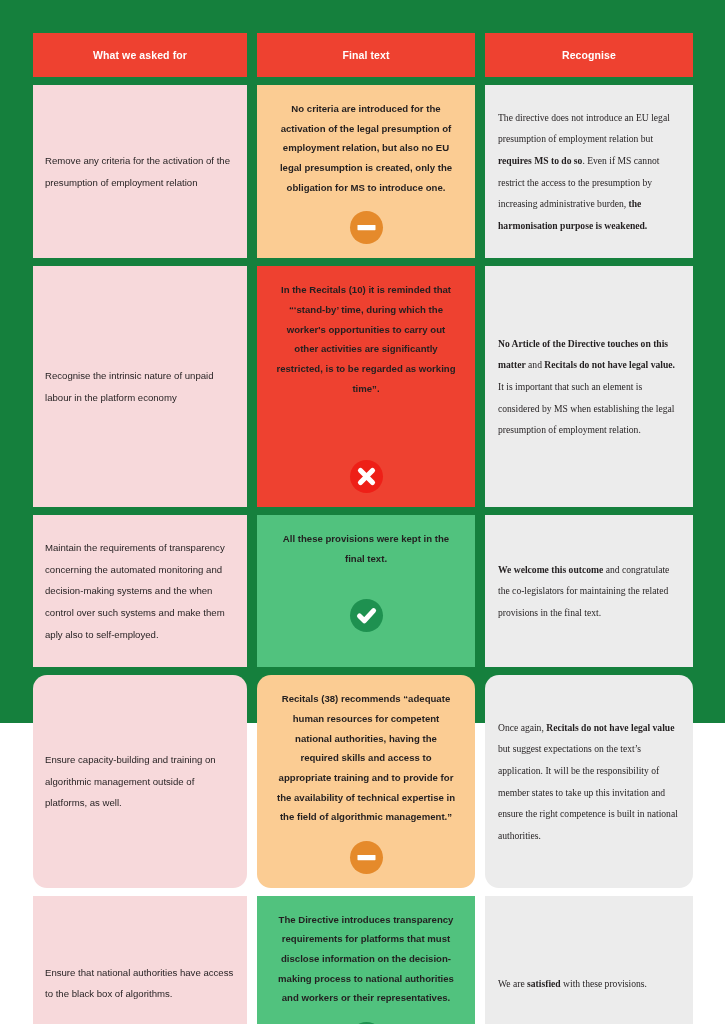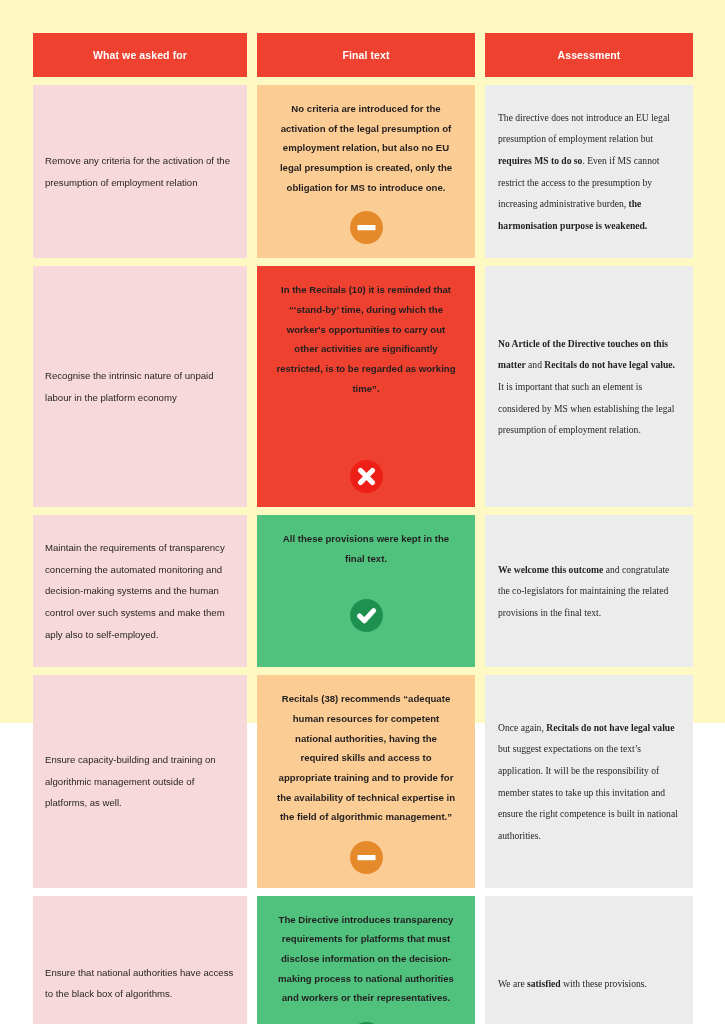--- a/index.html
+++ b/index.html
@@ -12,21 +12,21 @@
     width: 725px;
     height: 1024px;
     font-family: "Liberation Sans", sans-serif;
     -webkit-font-smoothing: antialiased;
   }
 
   .sheet {
     position: relative;
     width: 725px;
     height: 723px;
-    background: #fef9c3;
+    background: #15803d;
     box-sizing: border-box;
     padding: 33px 32px 0 33px;
   }
 
   
   .table {
     display: flex;
     flex-direction: column;
     gap: 8px;
     width: 660px;
@@ -121,38 +121,38 @@
   }
   .status-icon svg { display: block; }
   .icon-warn { background: #E58A2B; }
   .icon-bad  { background: #EE1F17; }
   .icon-good { background: #1E9150; }
 
   
   .r1 .cell { min-height: 161px; }
   .r2 .cell { min-height: 184px; gap: 48px; }
   .r3 .cell { min-height: 152px; gap: 16px; }
-  .r4 .cell { min-height: 205px; }
+  .r4 .cell { min-height: 205px; border-radius: 14px; }
   .r5 .cell { min-height: 175px; }
 </style>
 </head>
 <body style="background: rgb(255, 255, 255);">
 
 <div class="sheet">
   <div class="table">
 
     <div class="row header-row">
       <div class="cell col-ask" style="background: rgb(238, 65, 48);">
         <span class="header-label" style="color: rgb(255, 255, 255);">What we asked for</span>
       </div>
       <div class="cell col-final" style="background: rgb(238, 65, 48);">
         <span class="header-label" style="color: rgb(255, 255, 255);">Final text</span>
       </div>
       <div class="cell col-assess" style="background: rgb(238, 65, 48);">
-        <span class="header-label" style="color: rgb(255, 255, 255);">Assessment</span>
+        <span class="header-label" style="color: rgb(255, 255, 255);">Recognise</span>
       </div>
     </div>
 
     <div class="row r1">
       <div class="cell col-ask cell-ask" style="background: rgb(247, 217, 219);">
         <span class="txt">Remove any criteria for the activation of the presumption of employment relation</span>
       </div>
       <div class="cell col-final cell-final tone-warn" style="background: rgb(251, 204, 147);">
         <span class="txt">No criteria are introduced for the activation of the legal presumption of employment relation, but also no EU legal presumption is created, only the obligation for MS to introduce one.</span>
         <span class="status-icon icon-warn" style="background: rgb(229, 138, 43);">
@@ -181,21 +181,21 @@
           </svg>
         </span>
       </div>
       <div class="cell col-assess cell-assess" style="background: rgb(236, 236, 236);">
         <span class="txt"><b>No Article of the Directive touches on this matter</b> and <b>Recitals do not have legal value.</b> It is important that such an element is considered by MS when establishing the legal presumption of employment relation.</span>
       </div>
     </div>
 
     <div class="row r3">
       <div class="cell col-ask cell-ask" style="background: rgb(247, 217, 219);">
-        <span class="txt">Maintain the requirements of transparency concerning the automated monitoring and decision-making systems and the human control over such systems and make them aply also to self-employed.</span>
+        <span class="txt">Maintain the requirements of transparency concerning the automated monitoring and decision-making systems and the when control over such systems and make them aply also to self-employed.</span>
       </div>
       <div class="cell col-final cell-final tone-good" style="background: rgb(81, 194, 126);">
         <span class="txt">All these provisions were kept in the final text.</span>
         <span class="status-icon icon-good" style="background: rgb(30, 145, 80);">
           <svg width="33" height="33" viewBox="0 0 33 33" aria-hidden="true">
             <path d="M9.5 17 L14.3 21.8 L23.6 11.6" fill="none" stroke="#ffffff" stroke-width="5" stroke-linecap="round" stroke-linejoin="round"></path>
           </svg>
         </span>
       </div>
       <div class="cell col-assess cell-assess" style="background: rgb(236, 236, 236);">

